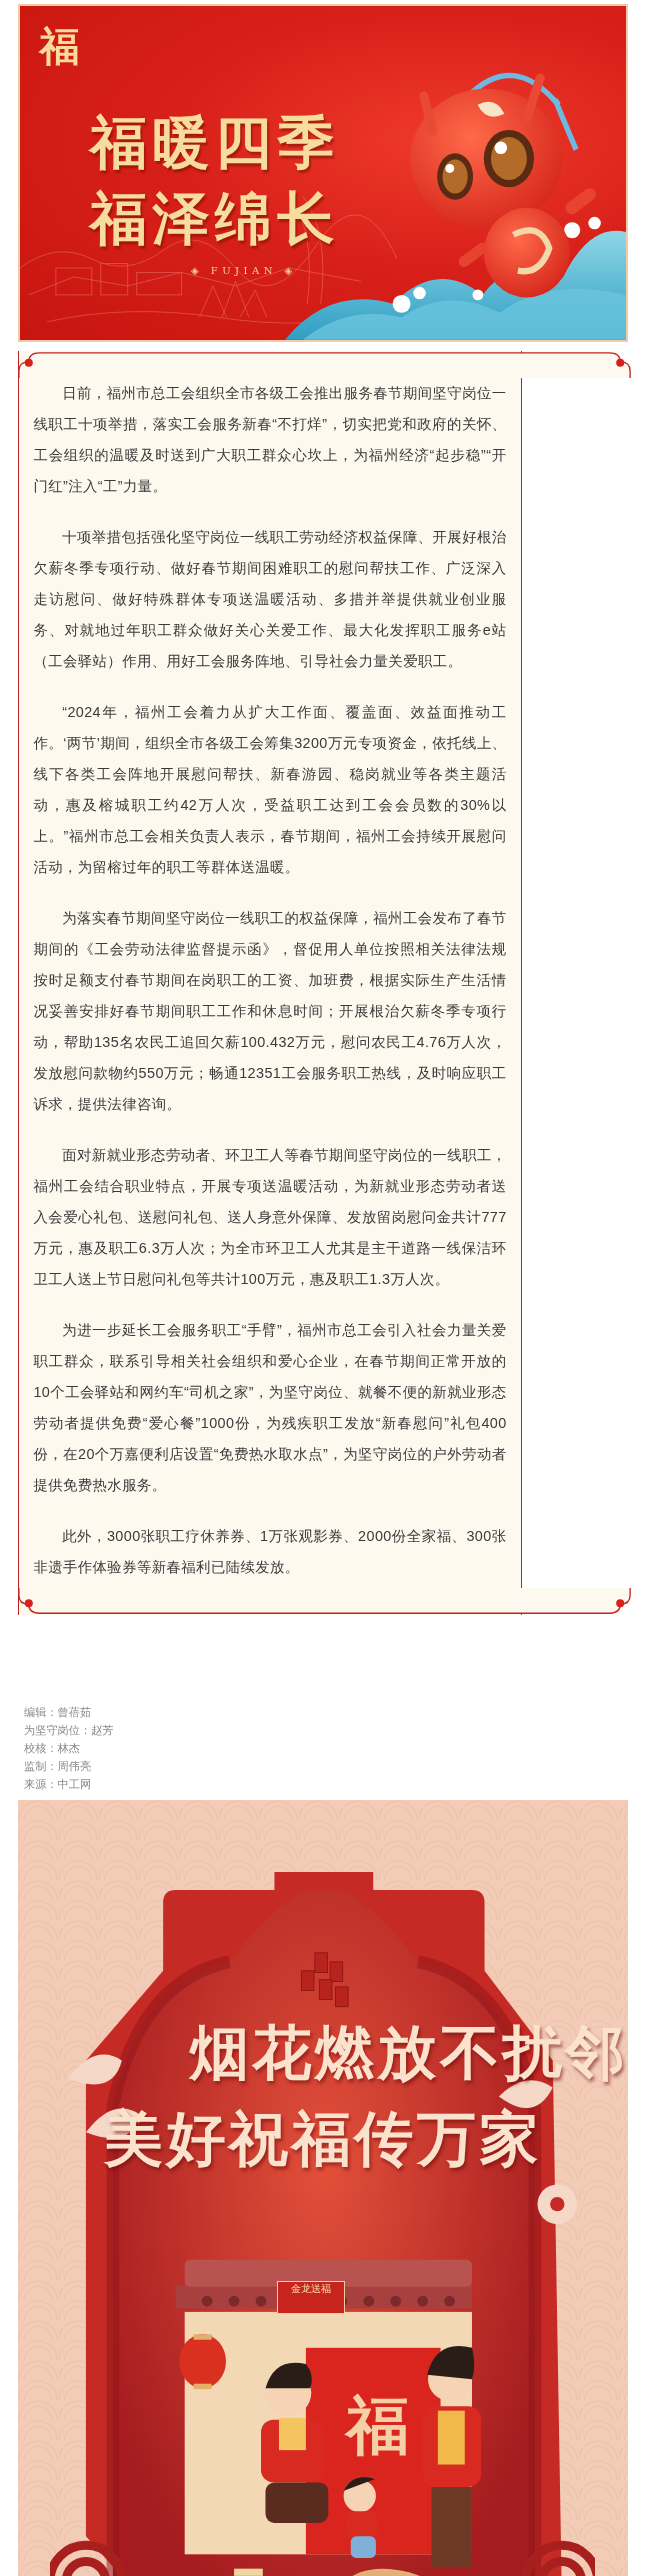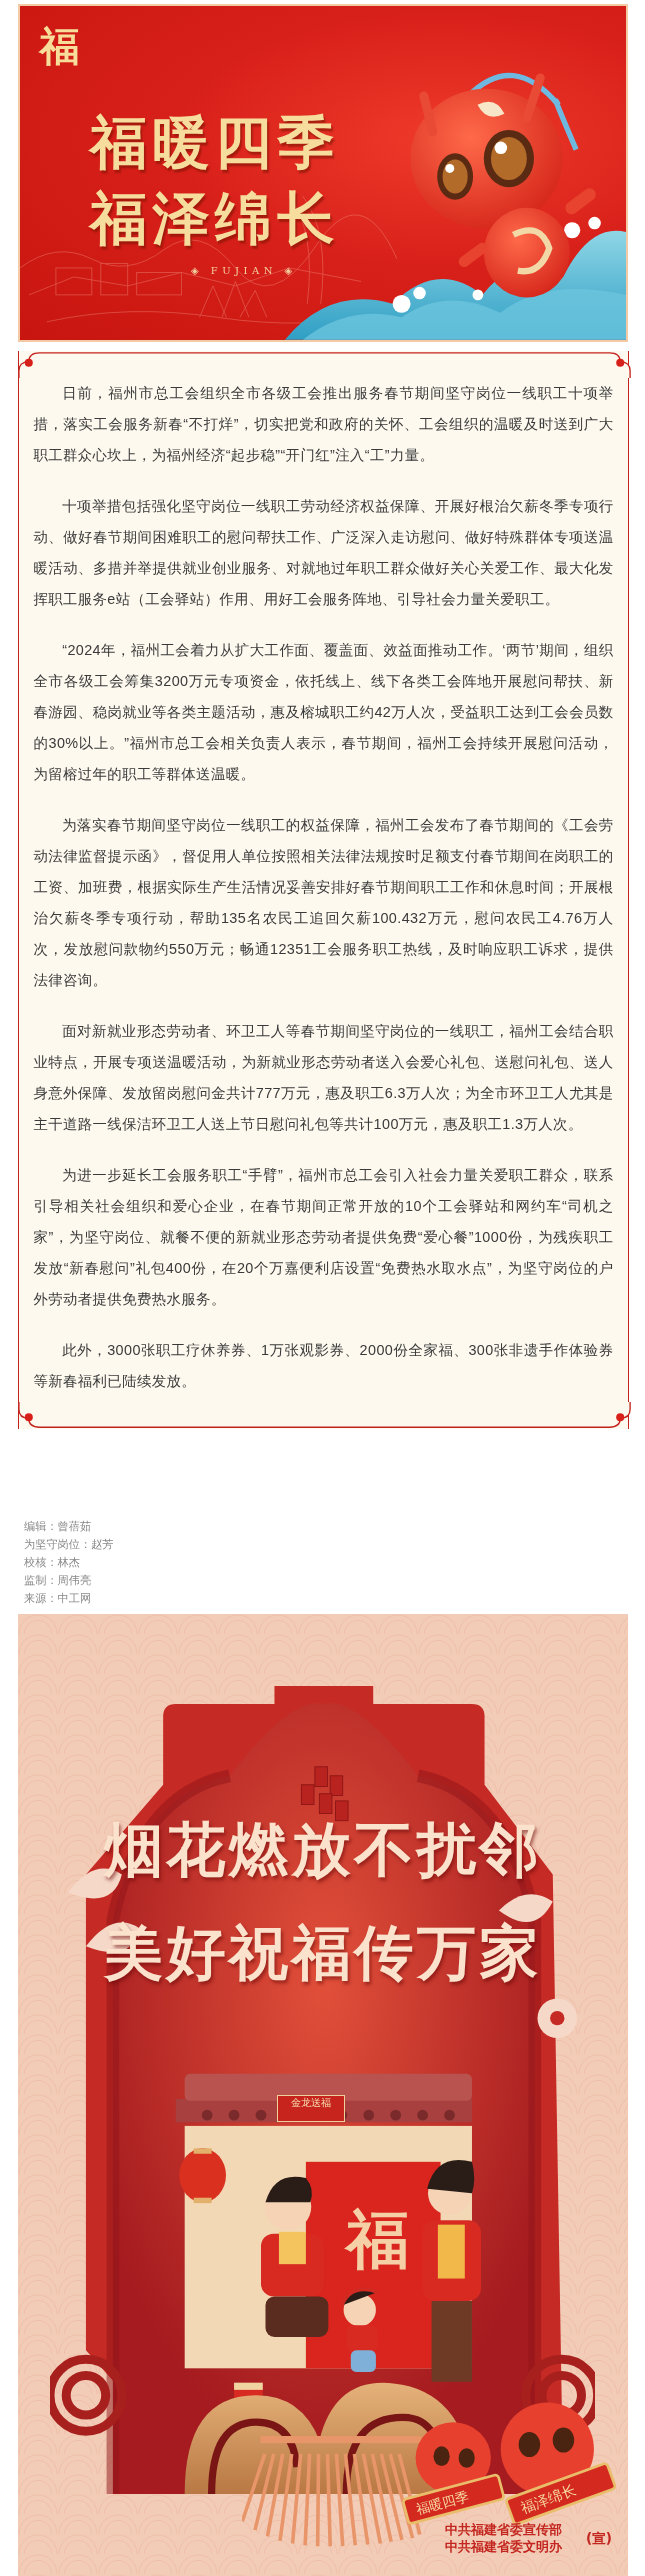--- a/index.html
+++ b/index.html
@@ -39,21 +39,21 @@
       position: absolute; left: 0; bottom: 0; width: 377px; height: 180px;
       opacity: .35;
     }
     .banner .waves { position: absolute; right: 0; bottom: 0; width: 377px; height: 180px; }
     .banner .dragon { position: absolute; left: 350px; top: 36px; width: 233px; height: 269px; }
 
     
     .article {
       position: relative;
       margin: 9px 16px 0 18px;
-      width: 611px;
+      width: 504px;
       background: #fdf9ef;
       border-left: 1.3px solid #c4231d;
       border-right: 1.3px solid #c4231d;
       padding: 0 14.4px;
     }
     .article .edge {
       position: relative; height: 27px; margin: 0 -15.7px;
     }
     .article .edge svg { position: absolute; left: 0; top: 0; width: 613px; height: 27px; }
     .article .edge.top { margin-bottom: 0; }
@@ -85,25 +85,25 @@
     }
     .poster .frame {
       position: absolute; left: 32px; top: 72px; width: 545px; height: 808px;
     }
     .poster .headline {
       position: absolute; left: 0; width: 610px; text-align: center;
       font-family: "DejaVu Sans", sans-serif; font-weight: bold;
       color: #fbe2cc; font-size: 59px; letter-spacing: 3.6px;
       text-shadow: 1.8px 2.7px 3.6px rgba(110,10,10,.55);
     }
-    .poster .headline.h1 { top: 197px; }
+    .poster .headline.h1 { top: 214px; text-align: right; }
     .poster .headline.h2 { top: 300px; text-align: center; }
     .poster .sign {
       position: absolute; left: 259px; top: 481px;
-      width: 68px; height: 27px; background: #c8241e; border: 1.8px solid #efcf9a;
+      width: 68px; height: 33px; background: #c8241e; border: 1.8px solid #efcf9a;
       color: #f6e0b0; font-size: 10px; line-height: 14.4px; text-align: center;
       font-family: "DejaVu Serif", serif;
     }
     .poster .sponsor {
       position: absolute; left: 427px; top: 907px;
       color: #c3261f; font-size: 13px; line-height: 17px; font-weight: bold;
       font-family: "DejaVu Sans", sans-serif;
     }
     .poster .sponsor-mark {
       position: absolute; left: 568px; top: 916px;

